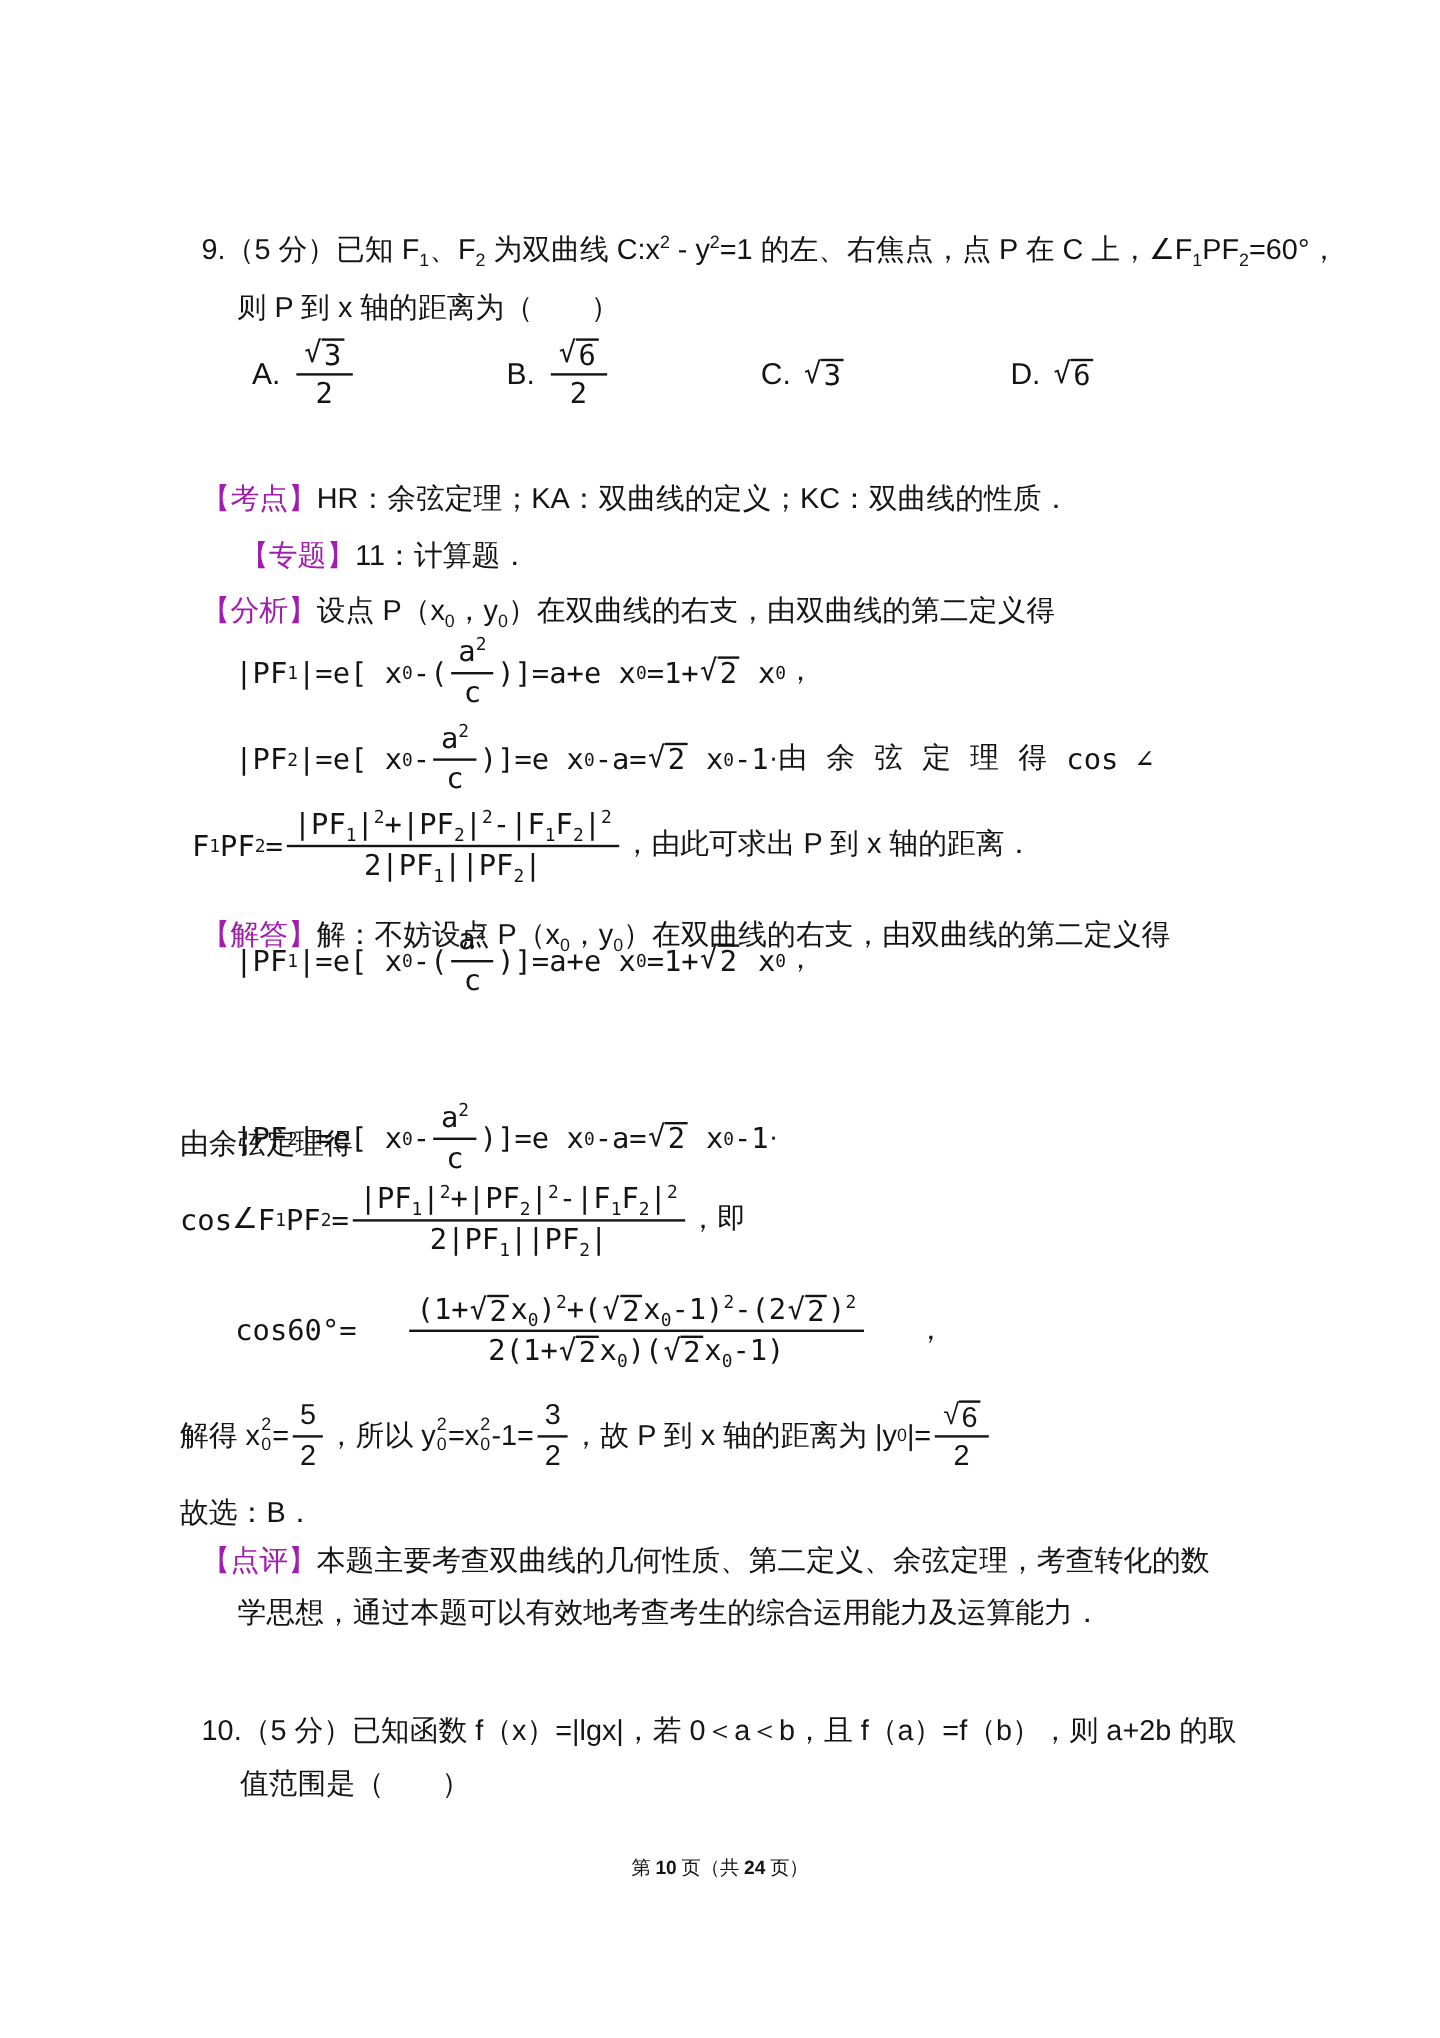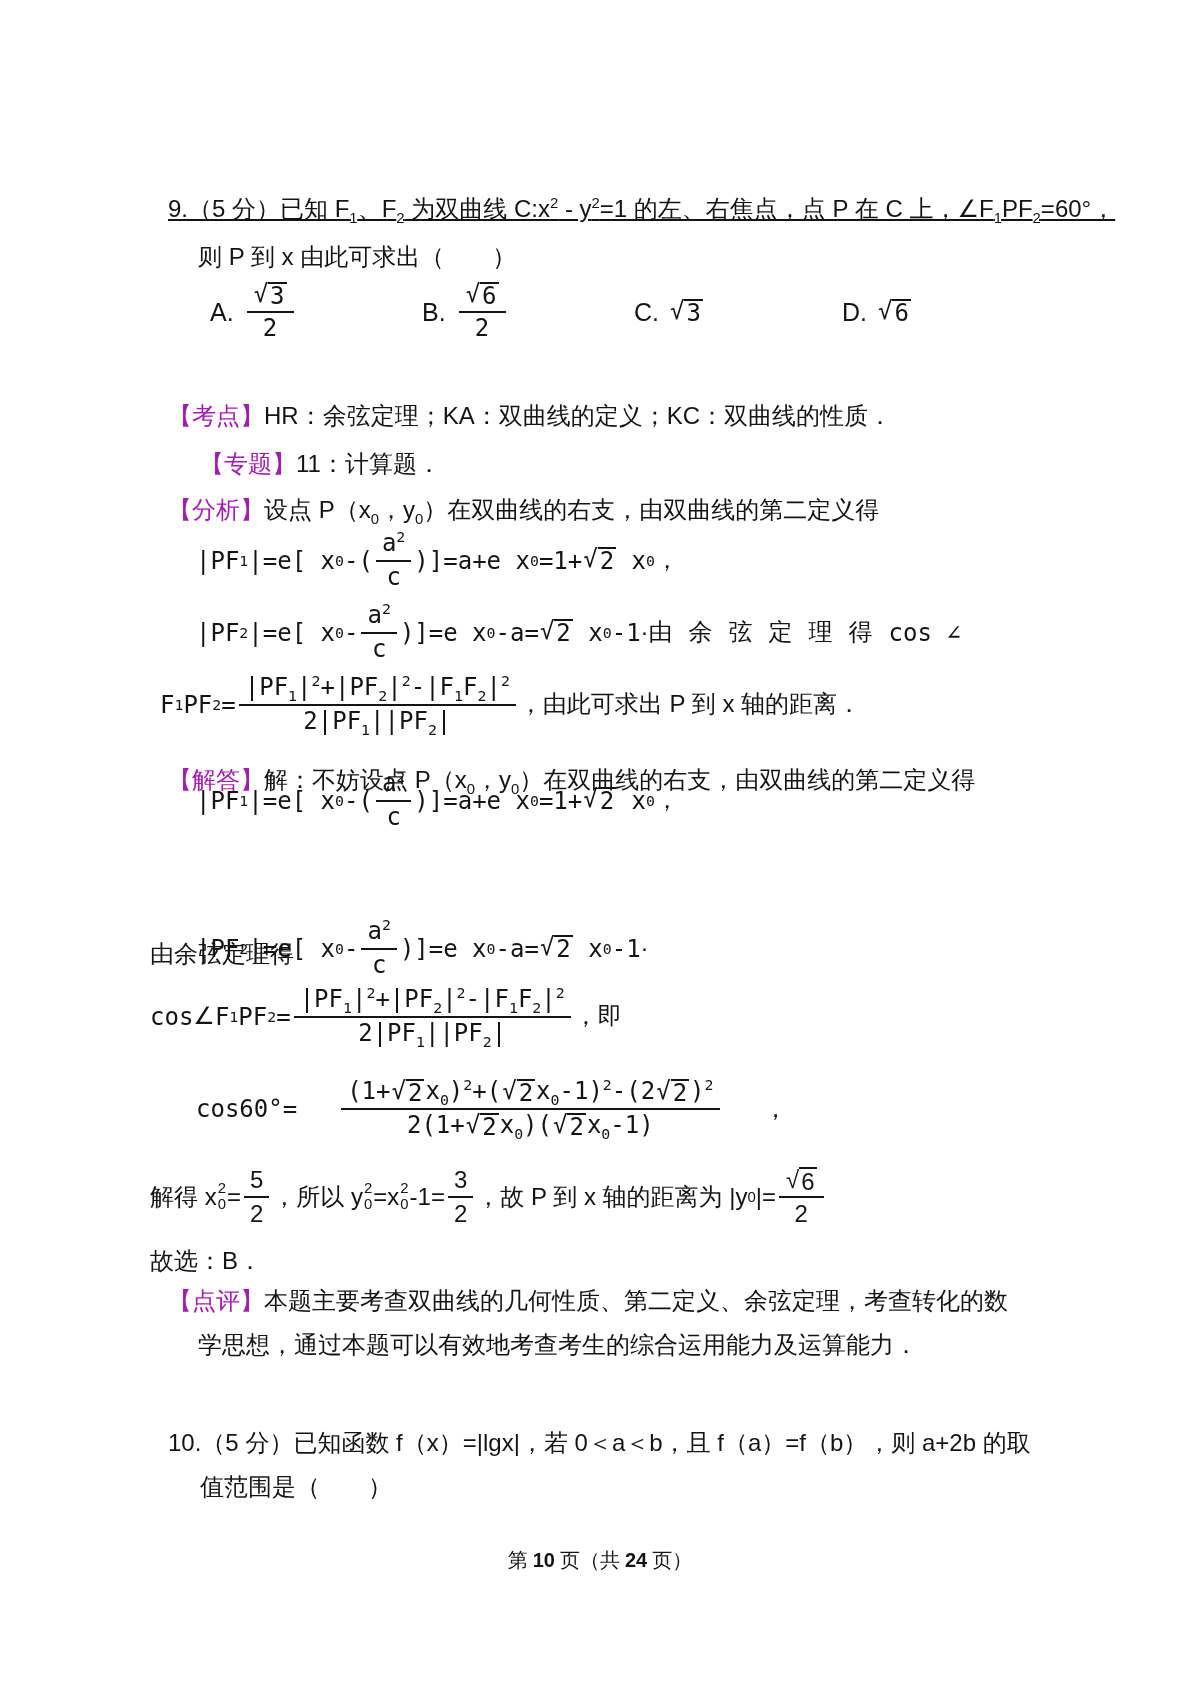--- a/index.html
+++ b/index.html
@@ -30,50 +30,50 @@
   .midword{letter-spacing:16px;}
   
   .options{position:absolute;top:276px;left:210px;width:860px;height:72px;}
   .opt{position:absolute;top:0;height:100%;display:flex;align-items:center;gap:10px;}
   .opt-a{left:0;}
   .opt-b{left:212px;}
   .opt-c{left:424px;}
   .opt-d{left:632px;}
   .opt-label{font-size:25px;}
   
-  #q9l1{top:193px;left:168px;text-decoration:underline;}
+  #q9l1{top:193px;left:168px;}
   #q9l2{top:241px;left:198px;}
   #kaodian{top:400px;left:168px;}
   #zhuanti{top:448px;left:168px;margin-left:32px;}
   #fenxi{top:494px;left:168px;}
   #pf1a{top:530px;left:196px;width:845px;}
   #pf2a{top:602px;left:196px;width:845px;}
   #cosA{top:674px;left:160px;}
   #jieda{top:764px;left:168px;}
   #pf1b{top:770px;left:196px;width:845px;}
   #pf2b{top:918px;left:196px;}
   #yuxian{top:938px;left:150px;}
   #cosB{top:986px;left:150px;width:890px;}
   #cos60{top:1078px;left:196px;gap:41px;}
   #jiede{top:1166px;left:150px;}
   #guxuan{top:1245px;left:150px;}
   #dp1{top:1285px;left:168px;}
   #dp2{top:1329px;left:198px;}
   #q10l1{top:1427px;left:168px;}
   #q10l2{top:1471px;left:200px;}
-  #footer{top:1547px;left:0;width:100%;text-align:center;font-size:20px;font-family:"Liberation Serif","DejaVu Serif",serif;}
+  #footer{top:1547px;left:0;width:100%;text-align:center;font-size:16px;font-family:"Liberation Serif","DejaVu Serif",serif;}
   #footer .b{font-weight:bold;font-family:"Liberation Sans","DejaVu Sans",sans-serif;}
 </style>
 </head>
 <body>
 
 <div class="page">
 
   <div id="q9l1" class="abs cjk">9.（5 分）已知 F<sub>1</sub>、F<sub>2</sub> 为双曲线 C:x<sup>2</sup> - y<sup>2</sup>=1 的左、右焦点，点 P 在 C 上，∠F<sub>1</sub>PF<sub>2</sub>=60°，</div>
-  <div id="q9l2" class="abs cjk">则 P 到 x 由此可求出（　　）</div>
+  <div id="q9l2" class="abs cjk">则 P 到 x 轴的距离为（　　）</div>
 
   <div class="options">
     <span class="opt opt-a">
       <span class="opt-label">A.</span>
       <span class="math"><span class="frac">
             <span class="num"><span class="sqrt">
                 <span class="rsign">√</span>
                 <span class="rad">3</span>
               </span></span>
             <span class="den">2</span>

